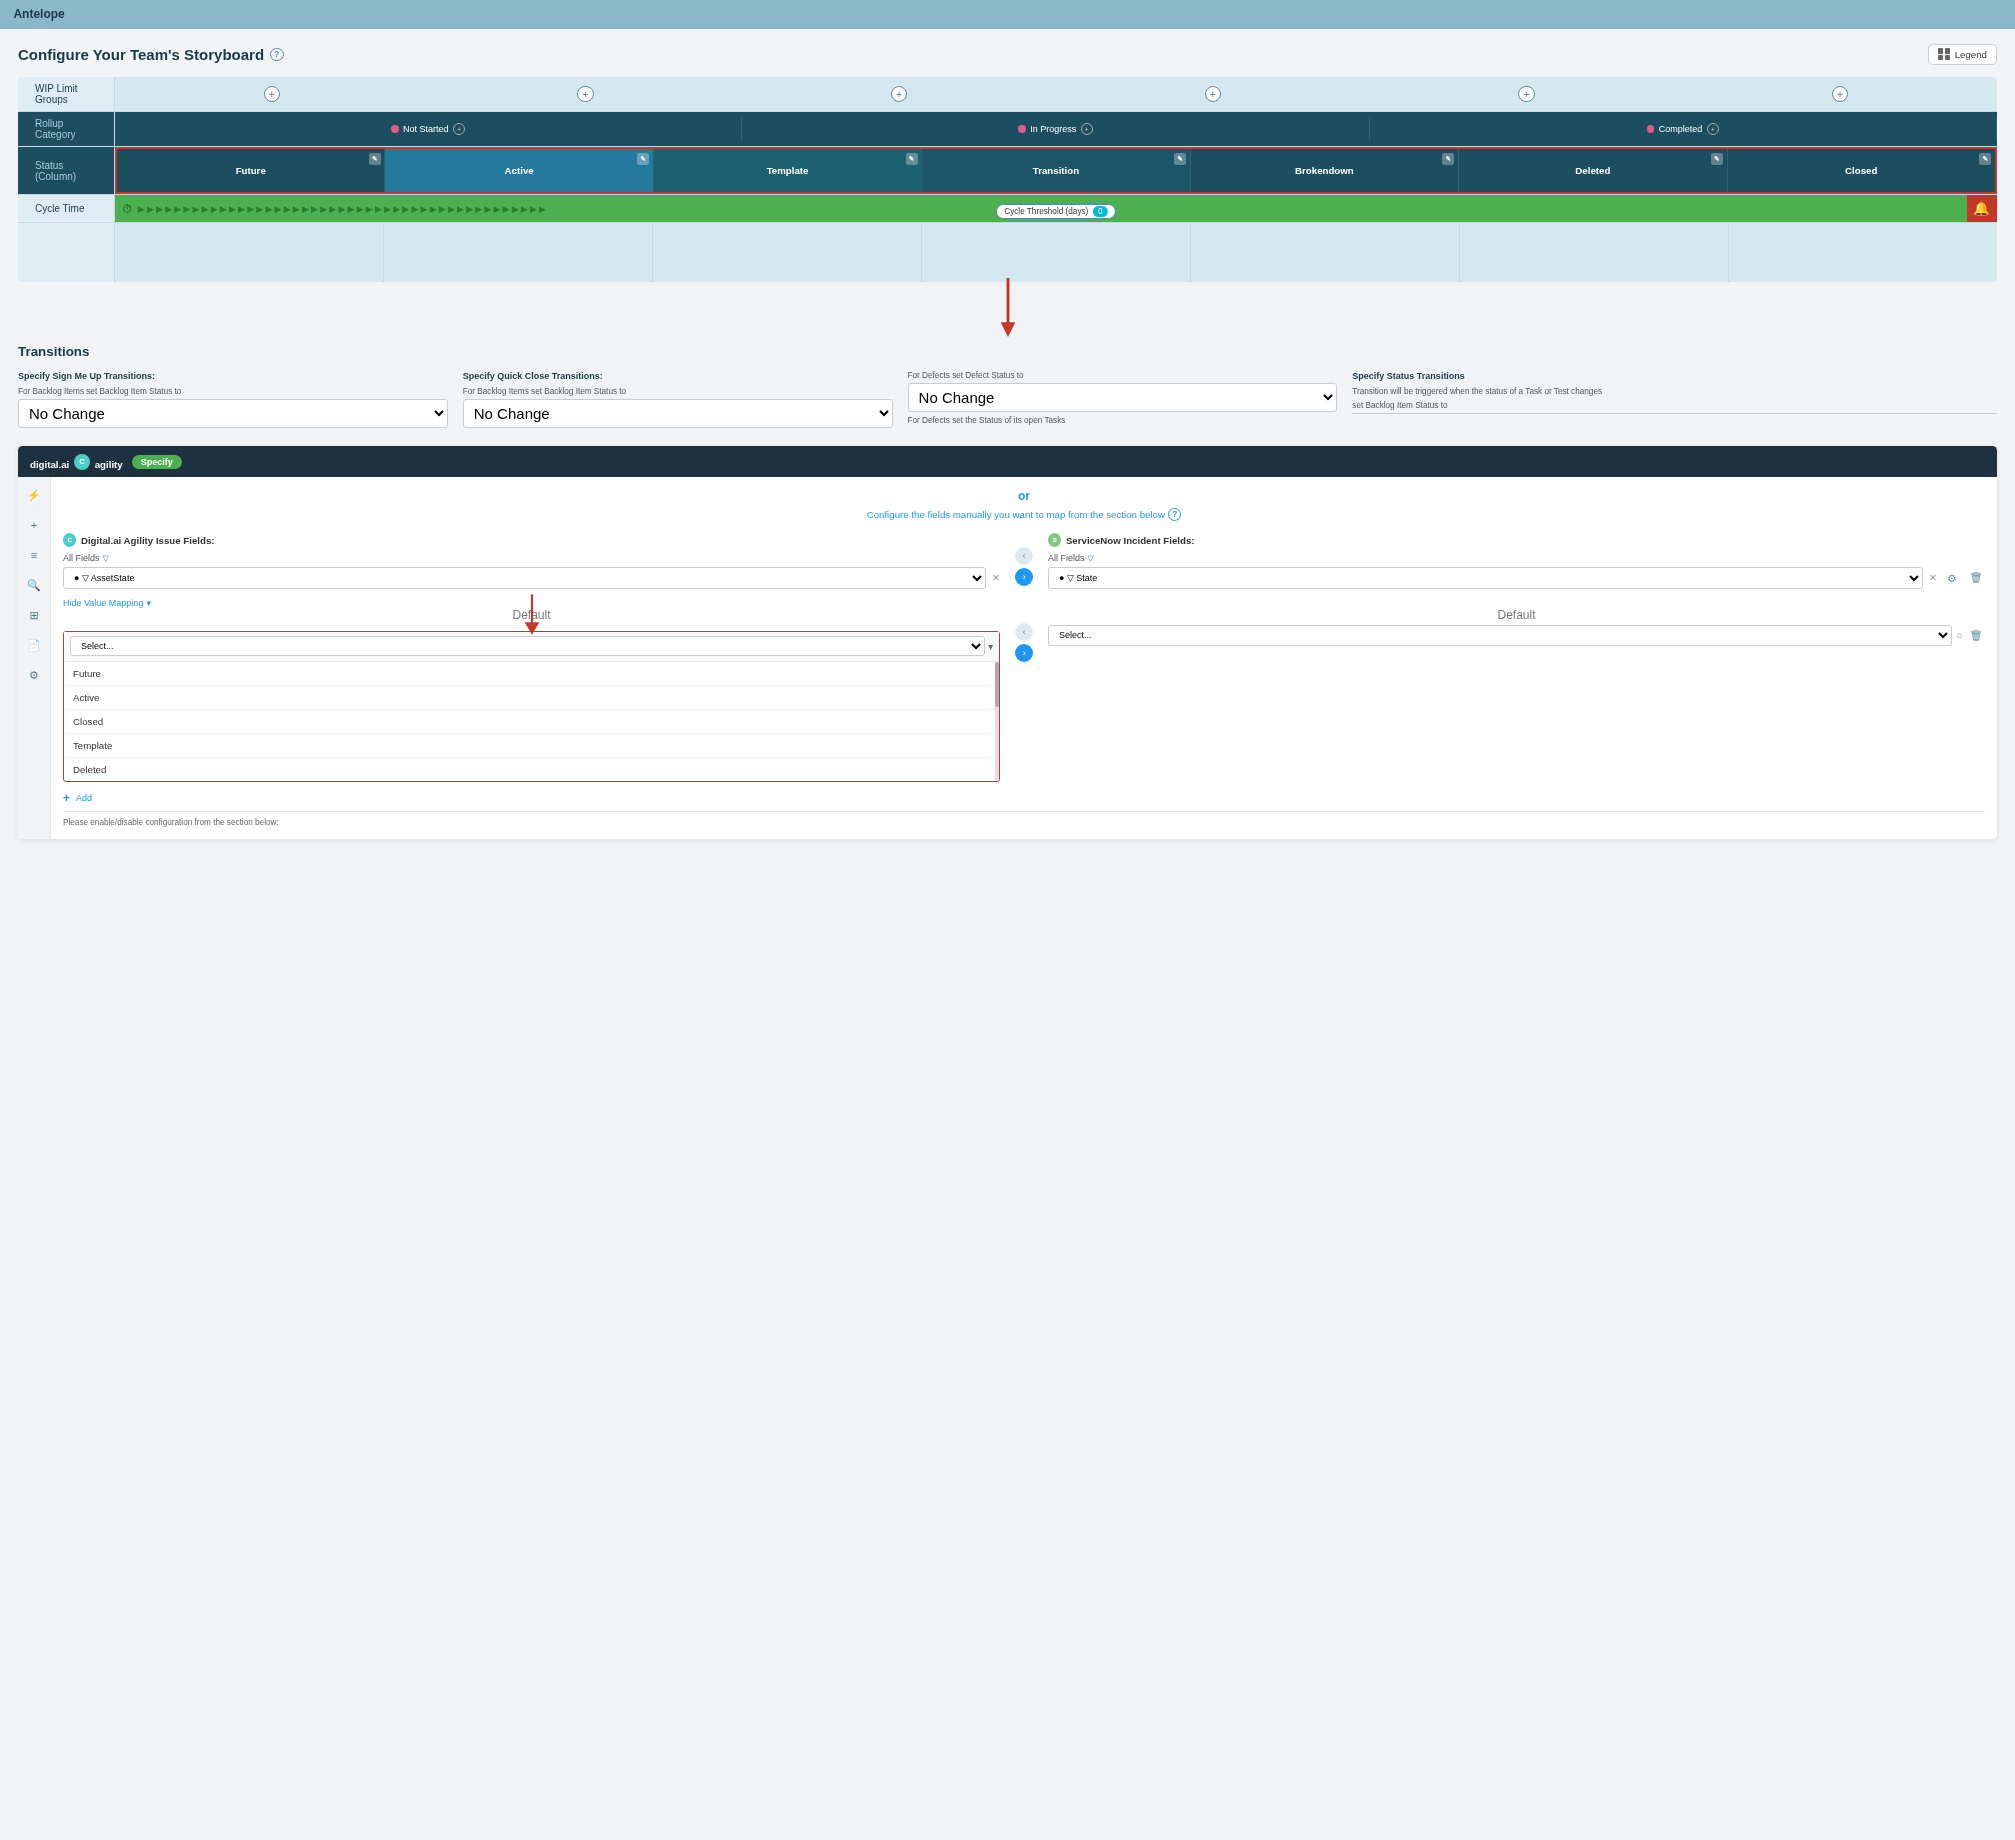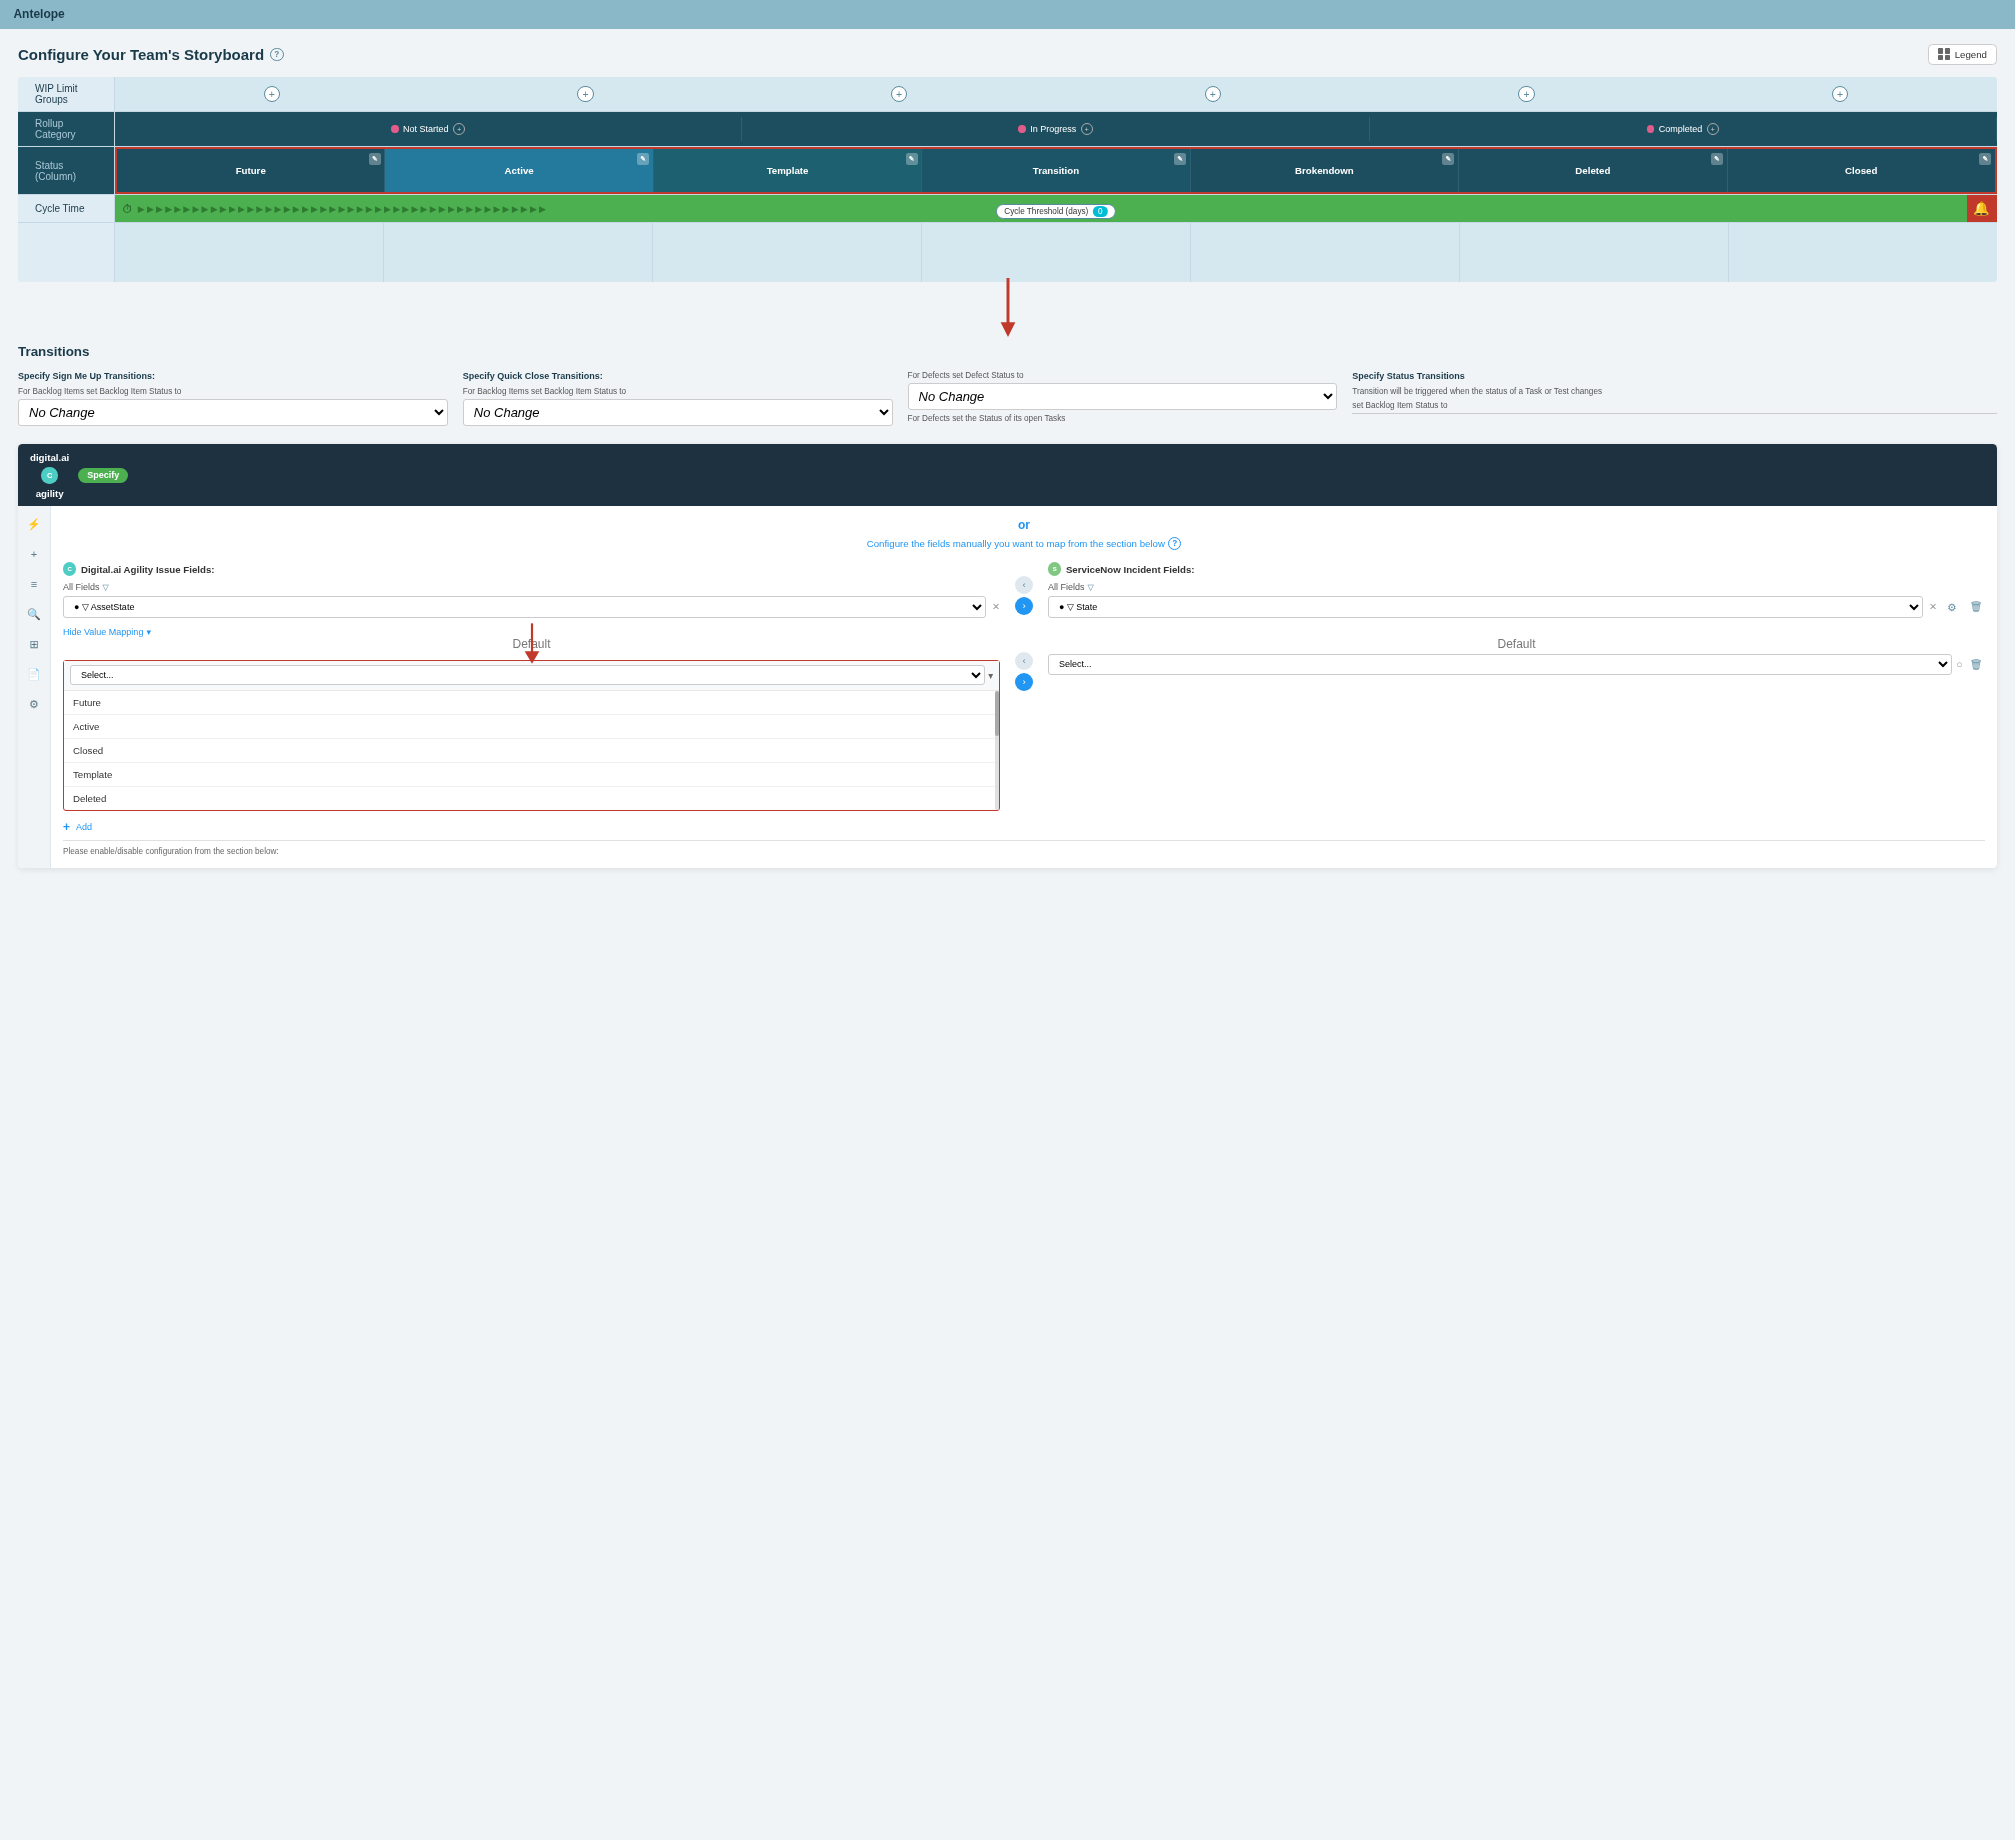--- a/index.html
+++ b/index.html
@@ -246,24 +246,23 @@
     .transition-label {
       font-size: 8.2px;
       color: #555;
       margin-bottom: 3px;
     }
     .transition-select {
       width: 100%;
       padding: 3.7px 6px;
       border: 0.7px solid #ccc;
       border-radius: 3px;
-      font-size: 13px;
+      font-size: 15px;
       background: #fff;
       cursor: pointer;
-      font-style: italic;
     }
 
     
     .app-section {
       background: #fff;
       border-radius: 4.5px;
       overflow: hidden;
       box-shadow: 0 1.5px 6px rgba(0,0,0,0.08);
     }
     .app-header {
@@ -271,23 +270,22 @@
       display: flex;
       align-items: center;
       padding: 7.4px 12px;
       gap: 9px;
     }
     .app-logo {
       color: #fff;
       font-size: 9.7px;
       font-weight: 600;
       display: flex;
-      align-items: center;
+      align-items: flex-end;
       gap: 4.5px;
-      flex-direction: column;
     }
     .app-logo-icon {
       width: 16.4px; height: 16.4px;
       background: #4ecdc4;
       border-radius: 50%;
       display: flex; align-items: center; justify-content: center;
       font-size: 7.4px; color: #fff; font-weight: bold;
     }
     .mappings-badge {
       background: #4caf50;

